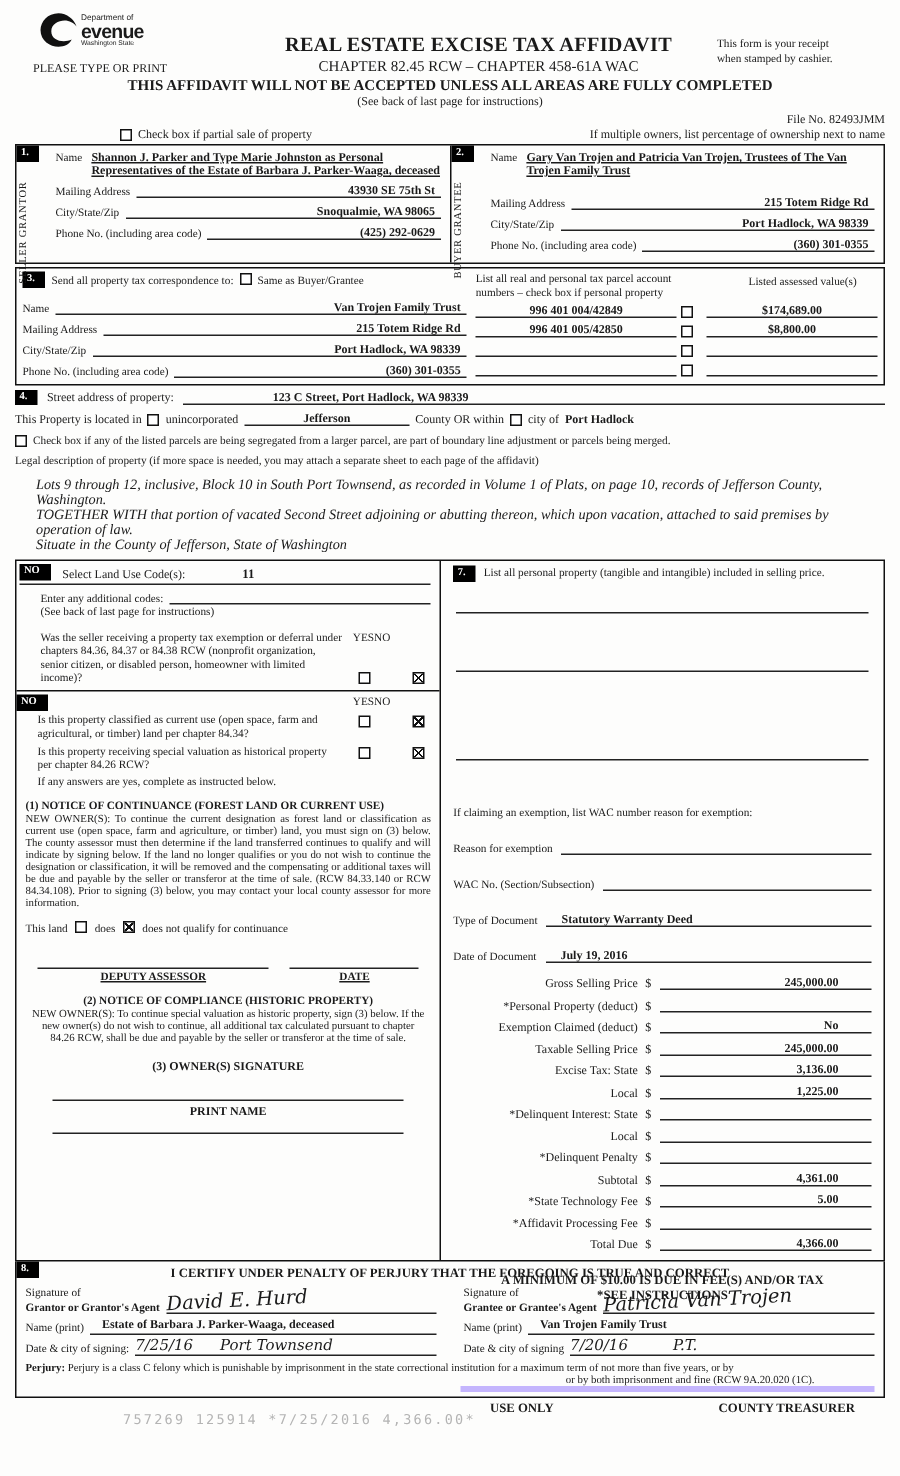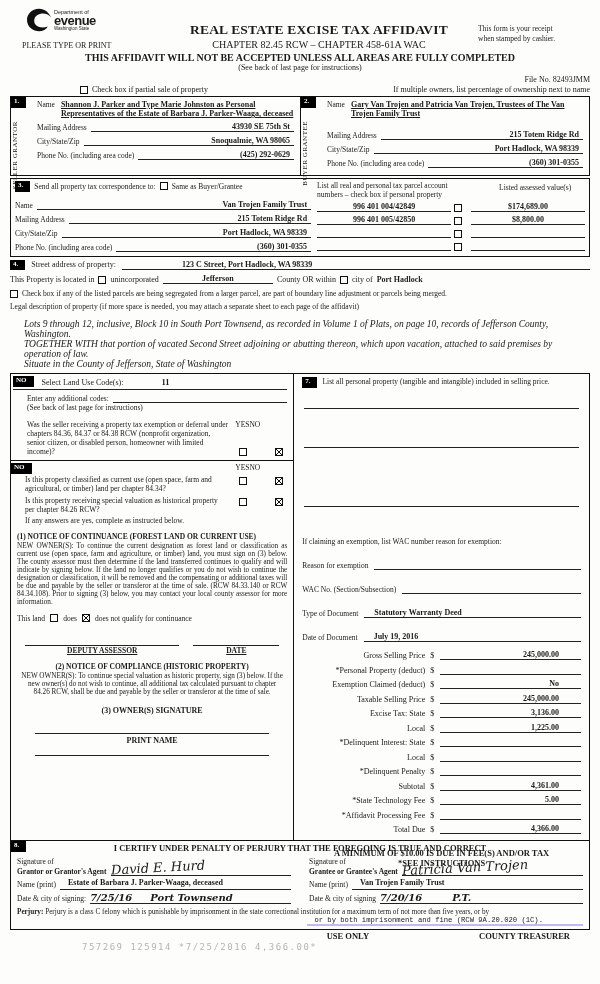--- a/index.html
+++ b/index.html
@@ -131,23 +131,23 @@
   .s8 { border:1.5px solid #111; border-top:none; padding:2px 6px 3px 6px; position:relative; }
   .s8 .secno { position:absolute; left:0; top:0; }
   .certify { font-size:8.5px; font-weight:bold; text-align:center; }
   .s8cols { display:flex; gap:18px; margin-top:4px; }
   .s8col { width:50%; }
   .srow { display:flex; align-items:flex-end; gap:4px; }
   .slabel { font-size:7.5px; line-height:1.25; flex:none; }
   .script { font-family:"DejaVu Serif", serif; font-style:italic; font-size:13px;
             transform:rotate(-3deg); white-space:nowrap; }
   .sigline { flex:1; border-bottom:1px solid #222; display:flex; align-items:flex-end; }
-  .hand { font-family:"DejaVu Serif", serif; font-style:italic; font-weight:bold; font-size:10px; }
+  .hand { font-family:"DejaVu Serif", serif; font-style:italic; font-weight:normal; font-size:10px; }
   .perjury { font-size:7.2px; margin-top:4px; }
-  .perjury2 { font-size:7.2px; text-align:right; padding-right:40px; border-bottom:2px solid #c4b5fd; margin-left:290px;font-family:Liberation Mono, monospace; }
+  .perjury2 { font-size:7.2px; text-align:right; padding-right:40px; border-bottom:4px solid #c4b5fd; margin-left:290px; }
   .treas-row { display:flex; justify-content:flex-end; gap:110px; font-size:8.5px; font-weight:bold; padding:1px 20px 0 0; }
   .stamp { position:absolute; left:82px; top:942px; font-family:"DejaVu Sans Mono", monospace;
            font-size:9px; color:#b4b4b4; letter-spacing:1.5px; }
 </style>
 </head>
 <body>
 
 <div class="page">
 
   <div class="hdr">

